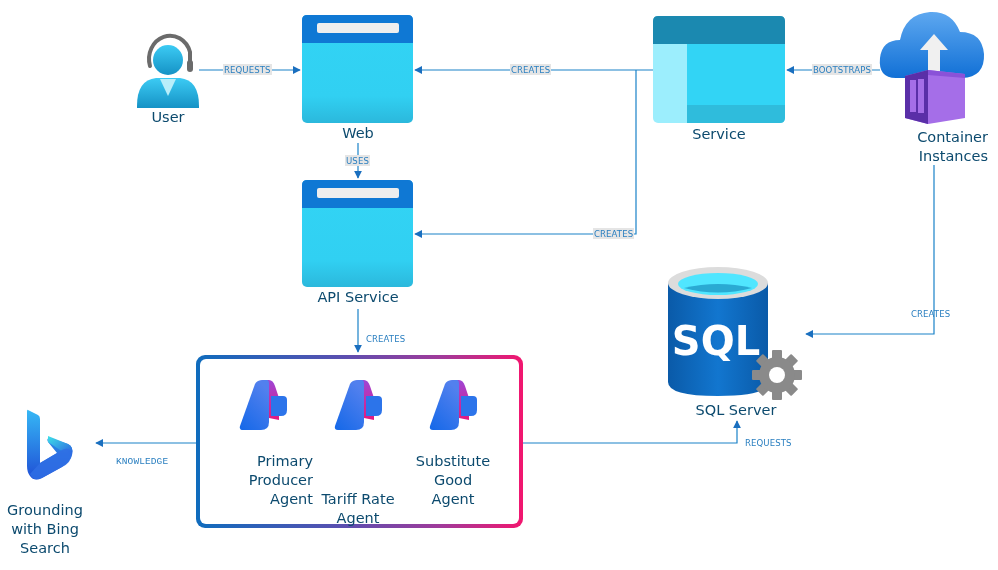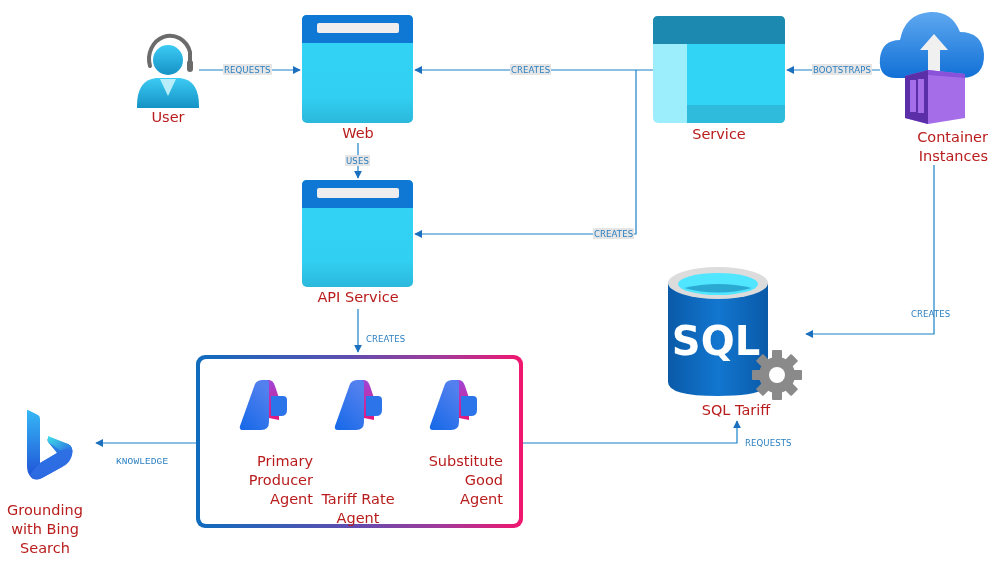--- a/index.html
+++ b/index.html
@@ -1,18 +1,18 @@
 <!DOCTYPE html>
 <html><head>
 <meta charset="utf-8">
 <style>
   html, body { margin: 0; padding: 0; background: #ffffff; }
   body { width: 998px; height: 570px; position: relative; overflow: hidden; font-family: "DejaVu Sans", sans-serif; }
   #canvas { position: absolute; left: 0; top: 0; width: 998px; height: 570px; }
-  .node-label { position: absolute; color: #b91c1c; font-family: "DejaVu Sans", sans-serif; font-size: 14.5px; text-align: center; line-height: 19px; white-space: pre-line; }
+  .node-label { position: absolute; color: #0c4a6e; font-family: "DejaVu Sans", sans-serif; font-size: 14.5px; text-align: center; line-height: 19px; white-space: pre-line; }
   .edge-label { position: absolute; color: #2a7fc0; font-family: "DejaVu Sans Condensed", "DejaVu Sans", sans-serif; font-size: 9.5px; letter-spacing: 0.1px; background: #e5e5e5; line-height: 11px; padding: 0 1px; }
   .edge-label.nobg { background: transparent; }
   .agents-box { position: absolute; left: 196px; top: 355px; width: 327px; height: 173px; box-sizing: border-box; border-radius: 9px; padding: 4px; background: linear-gradient(90deg, #0f6cbd 0%, #5b4fb0 45%, #a13a9a 75%, #f2166f 100%); }
   .agents-box-inner { width: 100%; height: 100%; background: #ffffff; border-radius: 6px; }
 </style>
 </head>
 <body>
 
 <svg id="canvas" viewBox="0 0 998 570" xmlns="http://www.w3.org/2000/svg">
   <defs>
@@ -176,31 +176,31 @@
     <path d="M32,16 L44,16 Q48,16 48,20 L48,30 Q48,36 42,36 L32,36 Z" fill="#2c74ea"></path>
   </g>
 </svg>
 
 <div class="node-label" style="left:128px;top:108px;width:80px;">User</div>
 <div class="node-label" style="left:318px;top:124px;width:80px;">Web</div>
 <div class="node-label" style="left:298px;top:288px;width:120px;">API Service</div>
 <div class="node-label" style="left:669px;top:125px;width:100px;">Service</div>
 <div class="node-label" style="left:880px;top:128px;width:108px;text-align:right;">Container
 Instances</div>
-<div class="node-label" style="left:676px;top:401px;width:120px;">SQL Tariff</div>
+<div class="node-label" style="left:676px;top:401px;width:120px;">SQL Server</div>
 <div class="node-label" style="left:0px;top:501px;width:90px;">Grounding
 with Bing
 Search</div>
 
 <div class="node-label" style="left:213px;top:452px;width:100px;text-align:right;">Primary
 Producer
 Agent</div>
 <div class="node-label" style="left:308px;top:452px;width:100px;margin-top:38px;">Tariff Rate
 Agent</div>
-<div class="node-label" style="left:403px;top:452px;width:100px;text-align:right;">Substitute
+<div class="node-label" style="left:403px;top:452px;width:100px;">Substitute
 Good
 Agent</div>
 
 <div class="edge-label" style="left:223px;top:64px;">REQUESTS</div>
 <div class="edge-label" style="left:510px;top:64px;">CREATES</div>
 <div class="edge-label" style="left:802px;top:64px;margin-left:10px;">BOOTSTRAPS</div>
 <div class="edge-label" style="left:345px;top:155px;">USES</div>
 <div class="edge-label" style="left:593px;top:228px;">CREATES</div>
 <div class="edge-label nobg" style="left:365px;top:333px;">CREATES</div>
 <div class="edge-label nobg" style="left:910px;top:308px;">CREATES</div>

